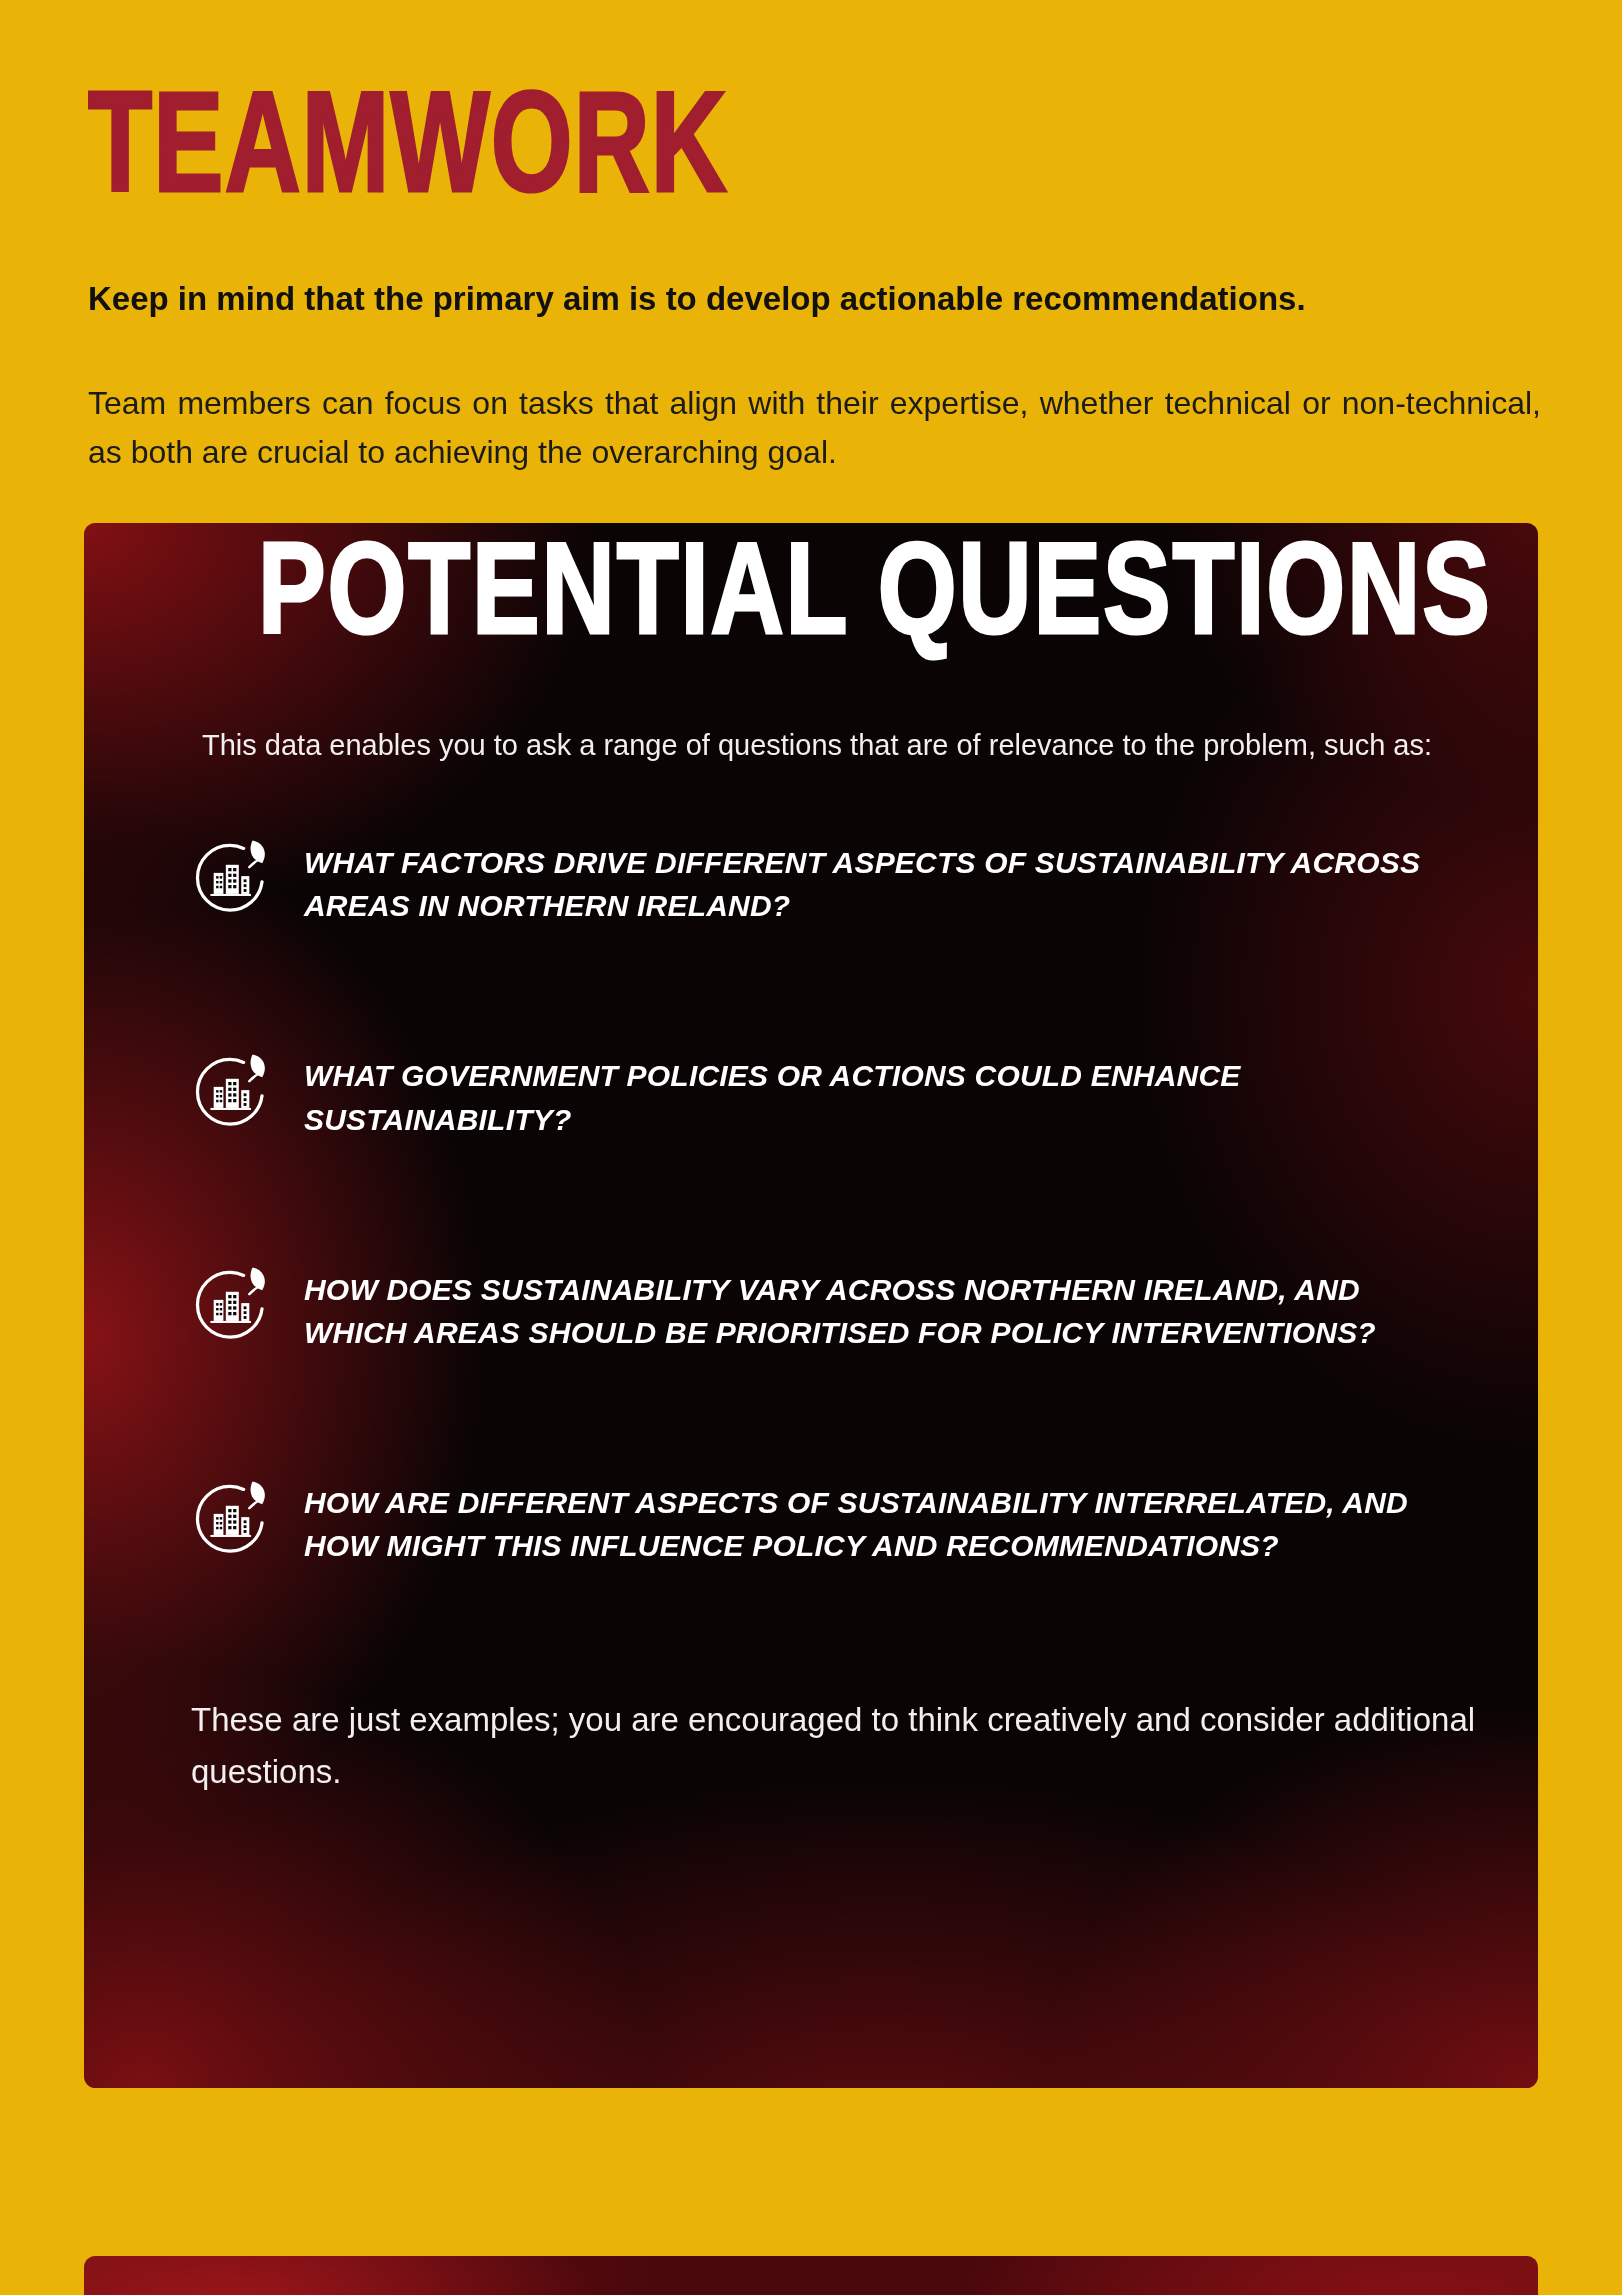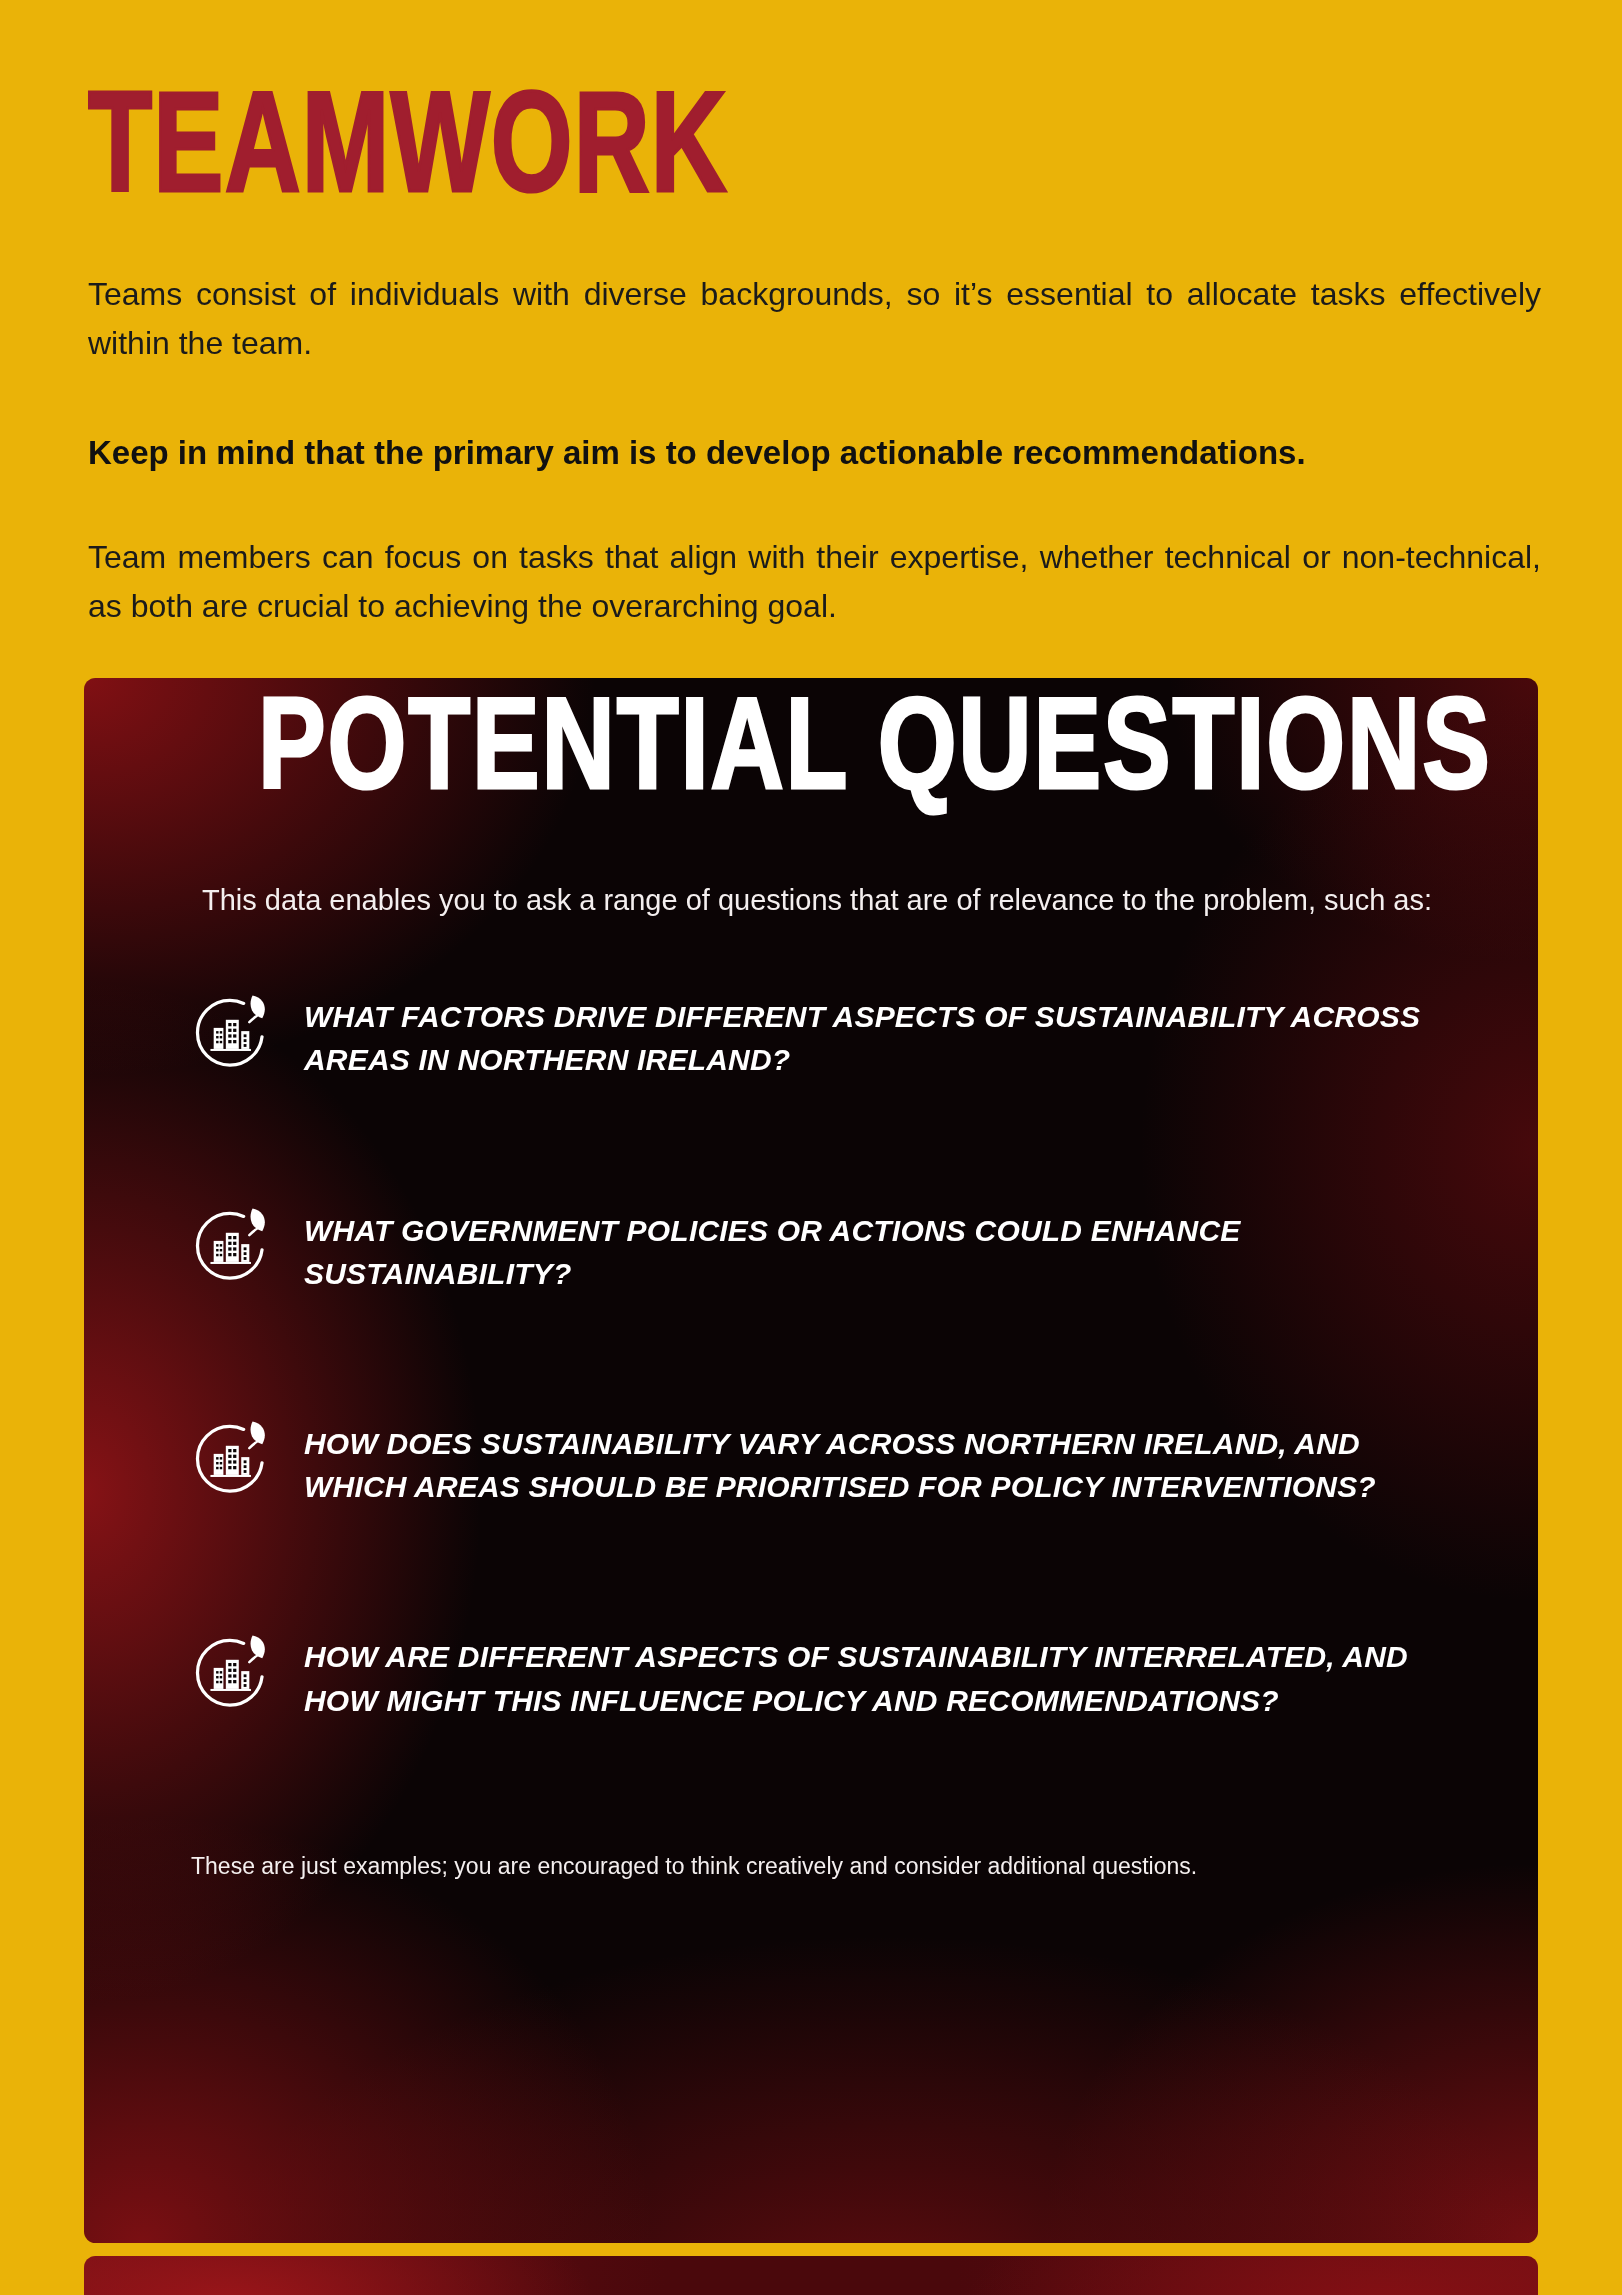--- a/index.html
+++ b/index.html
@@ -106,21 +106,21 @@
     max-width:1136px;
     font-size:30px;
     font-weight:bold;
     line-height:1.44;
     letter-spacing:0.2px;
     color:#ffffff;
   }
   .card-outro {
     margin:114px 0 0 107px;
     width:1298px;
-    font-size:23px;
+    font-size:33px;
     line-height:1.55;
     color:#f4efef;
   }
 
   
   .bottom-strip {
     position:absolute;
     left:84px;
     bottom:0;
     width:1454px;
@@ -134,21 +134,20 @@
   }
 </style>
 </head>
 <body>
 
 <div class="page">
   <div class="content">
 
     <h1 class="main-title"><span class="squeeze">TEAMWORK</span></h1>
 
-    <p class="body-par">Teams consist of individuals with diverse backgrounds, so it’s essential to allocate tasks effectively within the team.</p>
 
     <p class="emphasis">Keep in mind that the primary aim is to develop actionable recommendations.</p>
 
     <p class="body-par">Team members can focus on tasks that align with their expertise, whether technical or non-technical, as both are crucial to achieving the overarching goal.</p>
 
     <section class="dark-card">
 
       <h2 class="card-title"><span class="squeeze">POTENTIAL QUESTIONS</span></h2>
 
       <p class="card-intro">This data enables you to ask a range of questions that are of relevance to the problem, such as:</p>

